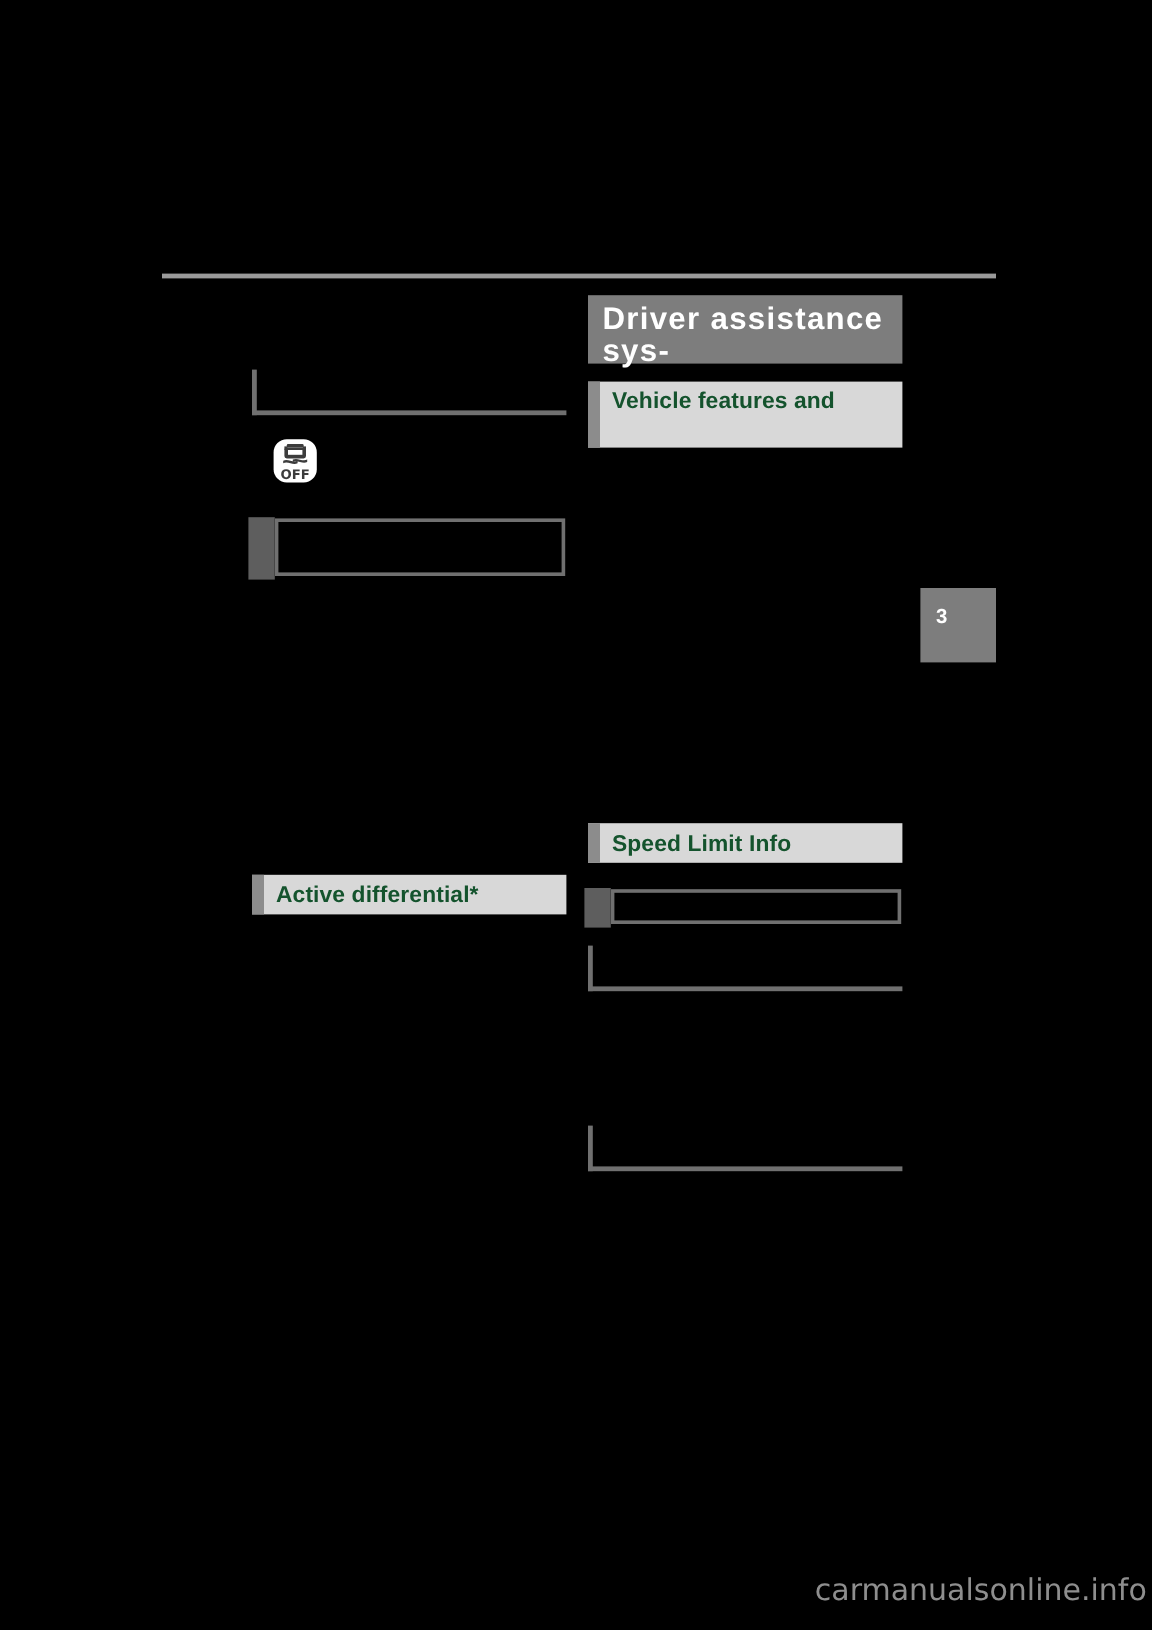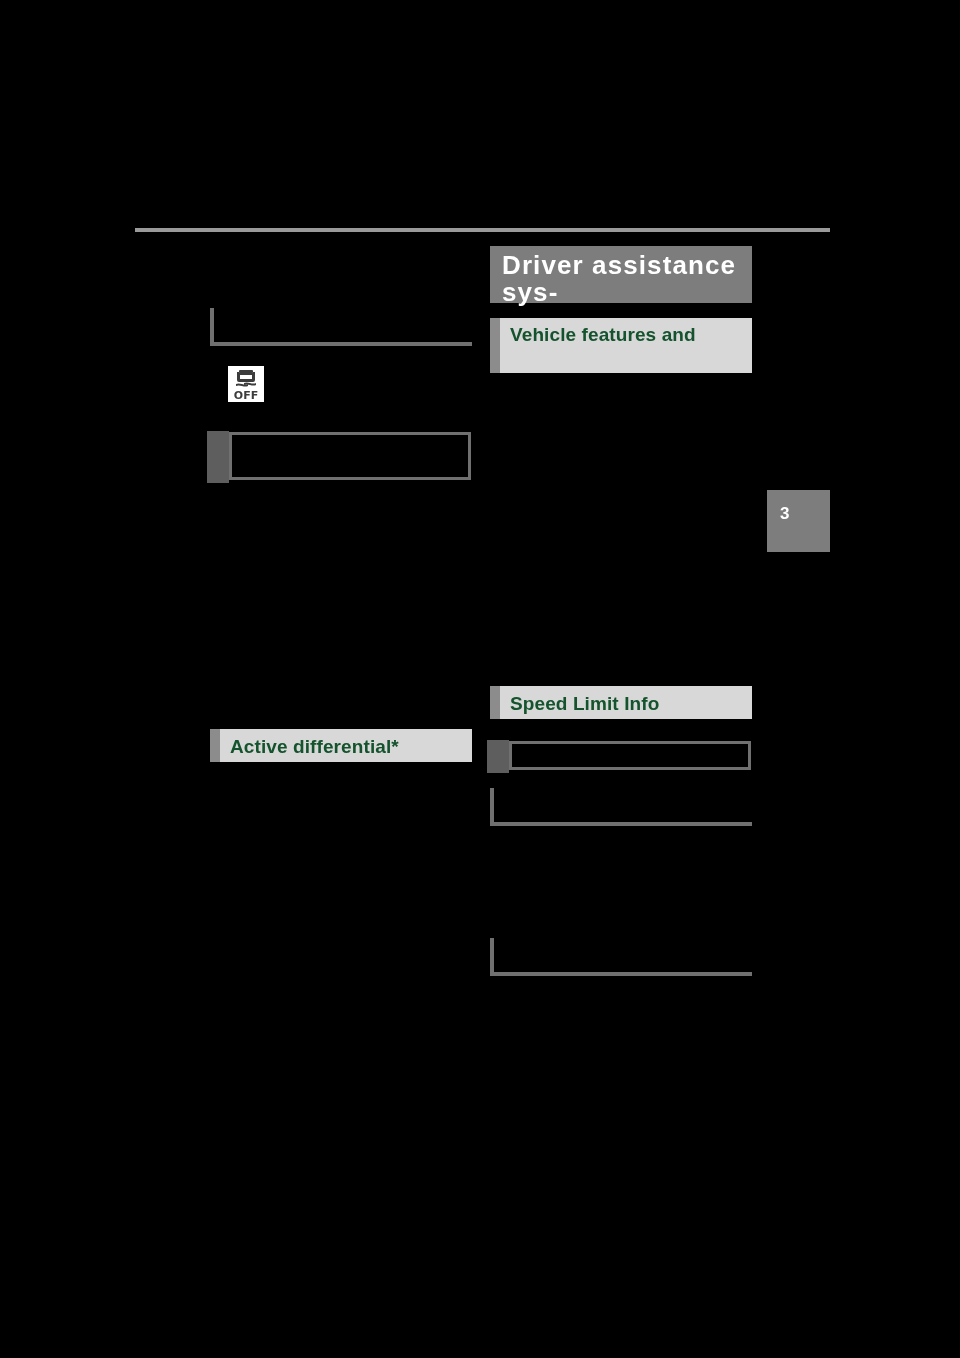--- a/index.html
+++ b/index.html
@@ -116,20 +116,21 @@
   #warn-right-1 { left: 487px; top: 740px; width: 264px; height: 33px; }
 
   
   .indicator-icon {
     position: absolute;
     left: 228px;
     top: 366px;
     width: 36px;
     height: 36px;
     background: #ffffff;
+    border-radius: 11px;
   }
   .indicator-icon svg { display: block; }
 
   
   .page-tab {
     position: absolute;
     left: 767px;
     top: 490px;
     width: 63px;
     height: 62px;
@@ -208,14 +209,15 @@
   </div>
 
   <div class="warnbox" id="warn-right-1">
     <div class="tab"></div>
     <div class="frame"></div>
   </div>
 
   <div class="lrule" id="lrule-right-1"></div>
   <div class="lrule" id="lrule-right-2"></div>
 
+  <div class="watermark">carmanualsonline.info</div>
 
 </div>
 
 </body></html>

